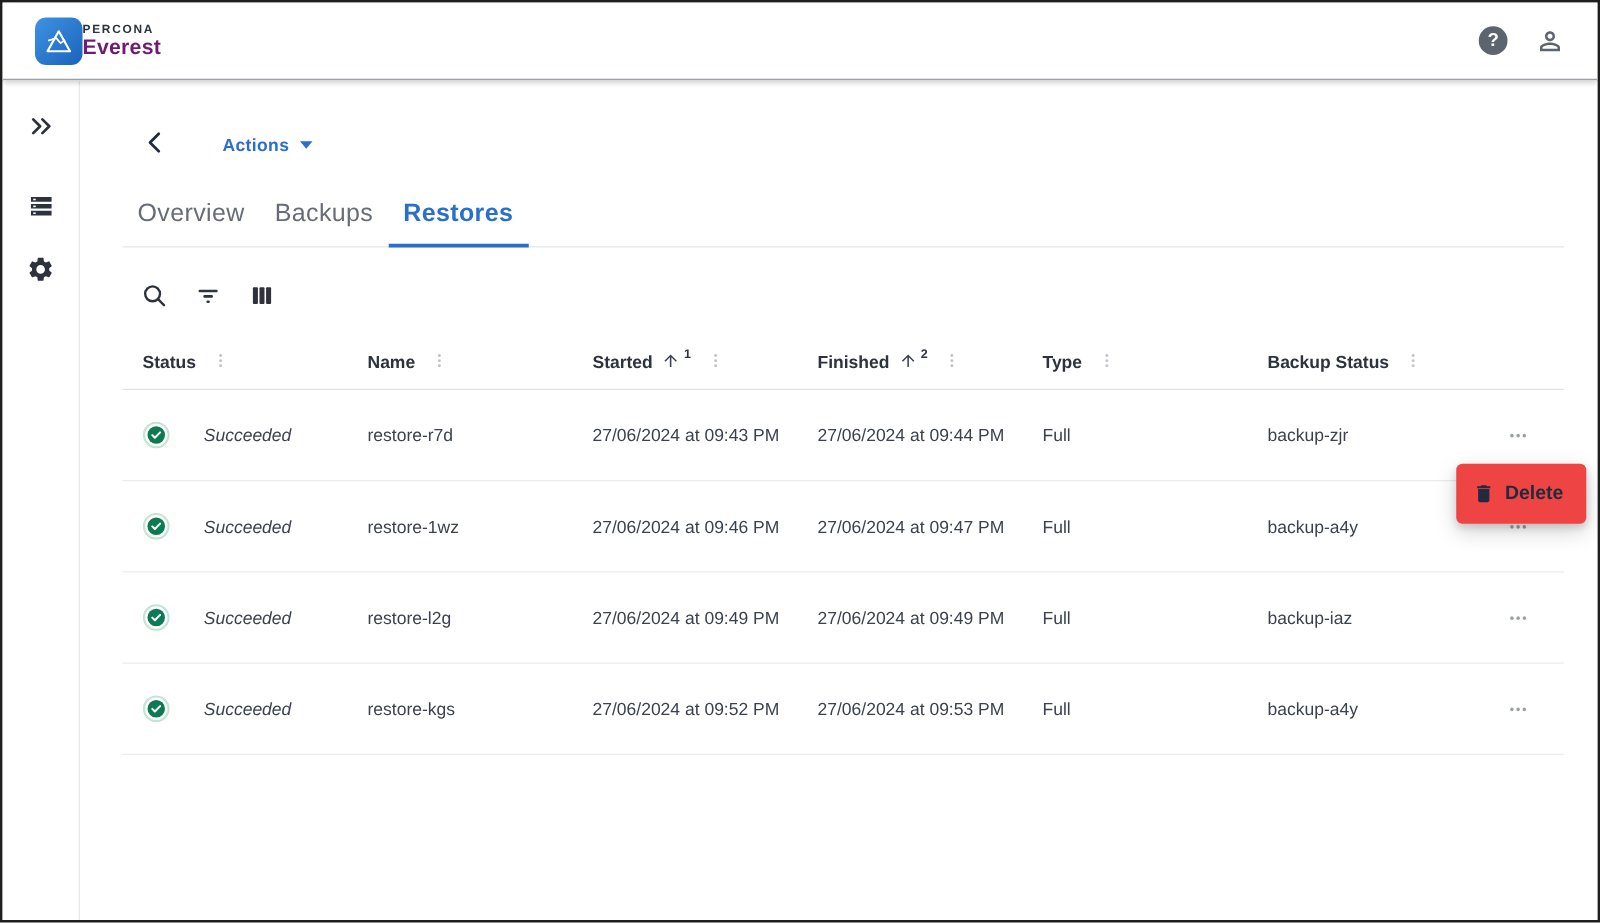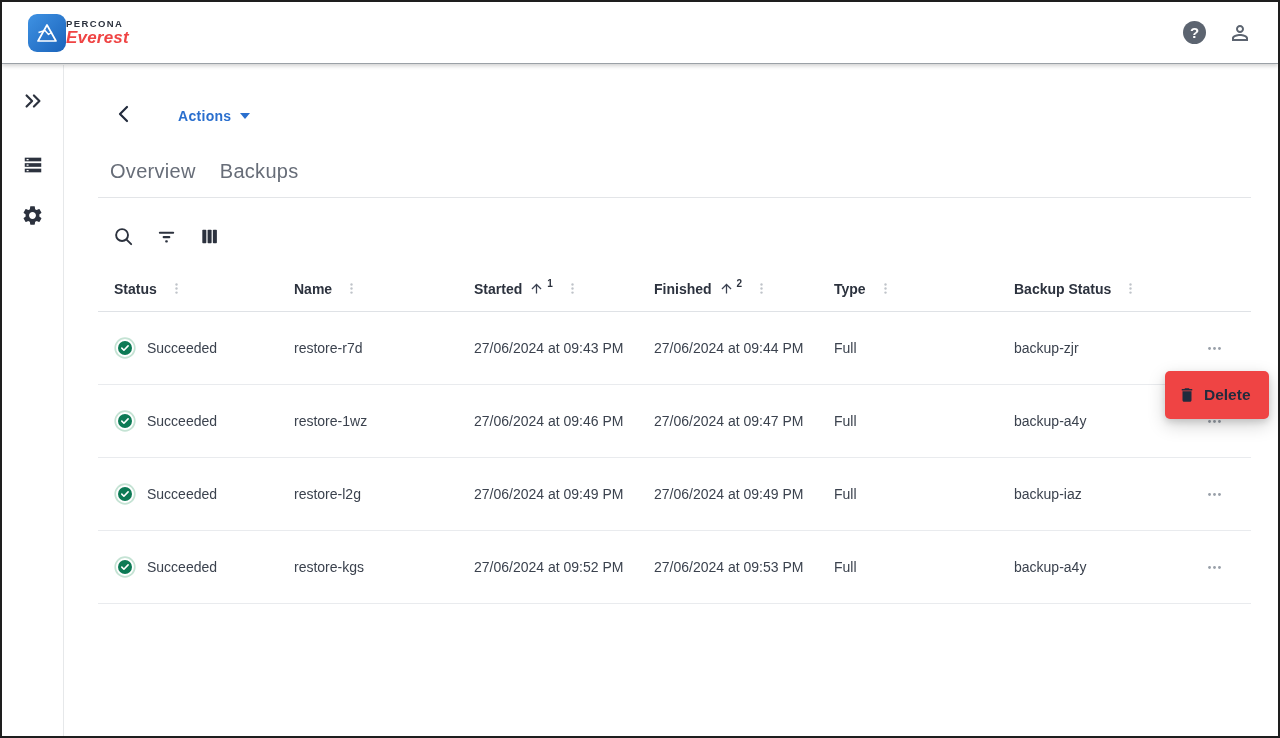--- a/index.html
+++ b/index.html
@@ -21,21 +21,21 @@
     z-index:20;
   }
   .brand { display:flex; align-items:center; cursor:pointer; }
   .brand-logo {
     width:38px; height:38px; border-radius:9px;
     background:linear-gradient(135deg,#3f92e3 0%,#1a63ba 100%);
     display:flex; align-items:center; justify-content:center;
   }
   .brand-text { display:flex; flex-direction:column; line-height:1.05; }
   .brand-top { font-size:9.5px; font-weight:bold; letter-spacing:1.4px; color:#2c323e; }
-  .brand-name { font-size:17px; font-weight:600; color:#ef4444; letter-spacing:.2px;font-style:italic; }
+  .brand-name { font-size:17px; font-weight:600; color:#701a75; letter-spacing:.2px; }
   .topbar-right { margin-left:auto; display:flex; align-items:center; gap:22px; }
   .help-btn {
     width:23px; height:23px; border-radius:50%; background:#5c6470;
     color:#fff; font-size:15px; font-weight:bold;
     display:flex; align-items:center; justify-content:center; cursor:pointer;
   }
   .icon-btn { cursor:pointer; display:flex; align-items:center; justify-content:center; }
 
   
   .sidebar {
@@ -77,21 +77,21 @@
   .table { margin:8px 27px 0 33px; }
   .thead { display:flex; height:46px; align-items:center; border-bottom:1px solid #dfe2e6; }
   .th { display:flex; align-items:center; padding-left:16px; width:180px; flex:none; }
   .th-label { font-size:14px; font-weight:bold; color:#2c323e; display:flex; align-items:center; gap:3px; cursor:pointer; }
   .sort-sup { font-size:10px; font-weight:bold; position:relative; top:-5px; color:#2c323e; }
   .col-menu { margin-left:12px; cursor:pointer; display:flex; align-items:center; opacity:.75; }
   .th-actions { flex:1; }
 
   .tr { display:flex; align-items:center; height:73px; border-bottom:1px solid #e9ebee; }
   .td { padding-left:16px; width:180px; flex:none; font-size:14px; color:#3b424e; line-height:20px; }
-  .td-status { display:flex; align-items:center; gap:11px; }
+  .td-status { display:flex; align-items:center; gap:27px;font-style:italic; }
   .td-actions { flex:1; display:flex; justify-content:center; padding-left:0; }
   .row-menu-btn { cursor:pointer; padding:4px 6px; display:flex; align-items:center; }
 
   
   .popup-menu {
     position:absolute; left:1163px; top:369px; width:104px; height:48px;
     background:#ef4444; border-radius:5px;
     box-shadow:0 3px 6px rgba(0,0,0,.12), 0 6px 18px rgba(0,0,0,.18);
     display:flex; align-items:center; padding-left:13px; gap:8px;
     z-index:30; cursor:pointer;
@@ -160,20 +160,21 @@
     </div>
     <div class="actions-btn">
       <span class="actions-label">Actions</span>
       <span class="caret-down"></span>
     </div>
   </div>
 
   <div class="tabs">
     <div class="tab">Overview</div>
     <div class="tab">Backups</div>
+    <div class="tab active">Restores</div>
   </div>
 
   <div class="table-toolbar">
     <div class="tool-icon">
       <svg width="23" height="23" viewBox="0 0 24 24" fill="none" stroke="#2c323e" stroke-width="2">
         <circle cx="10.5" cy="10.5" r="6.2"></circle>
           <path d="M15.2 15.2 L20 20" stroke-linecap="round"></path>
       </svg>
     </div>
     <div class="tool-icon">

